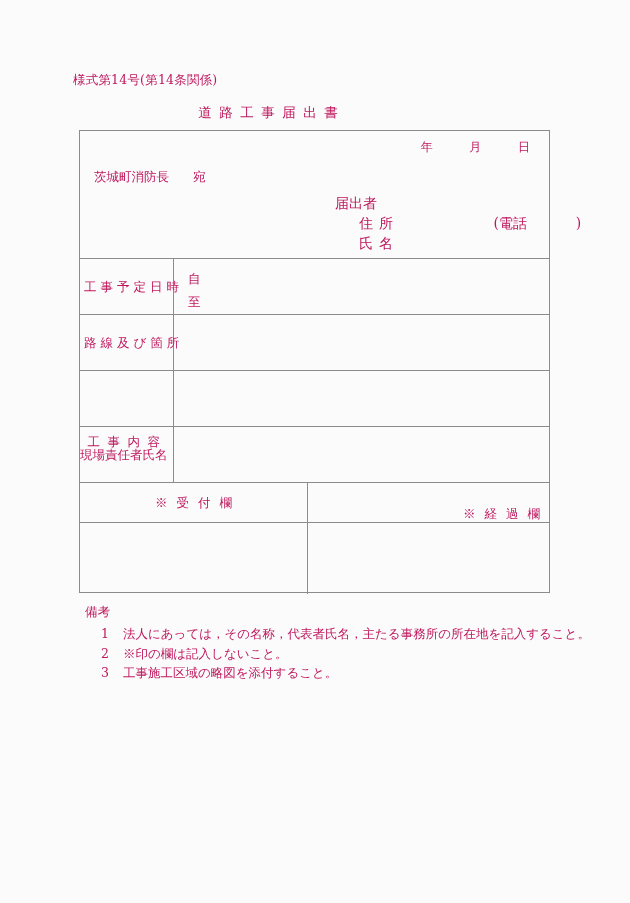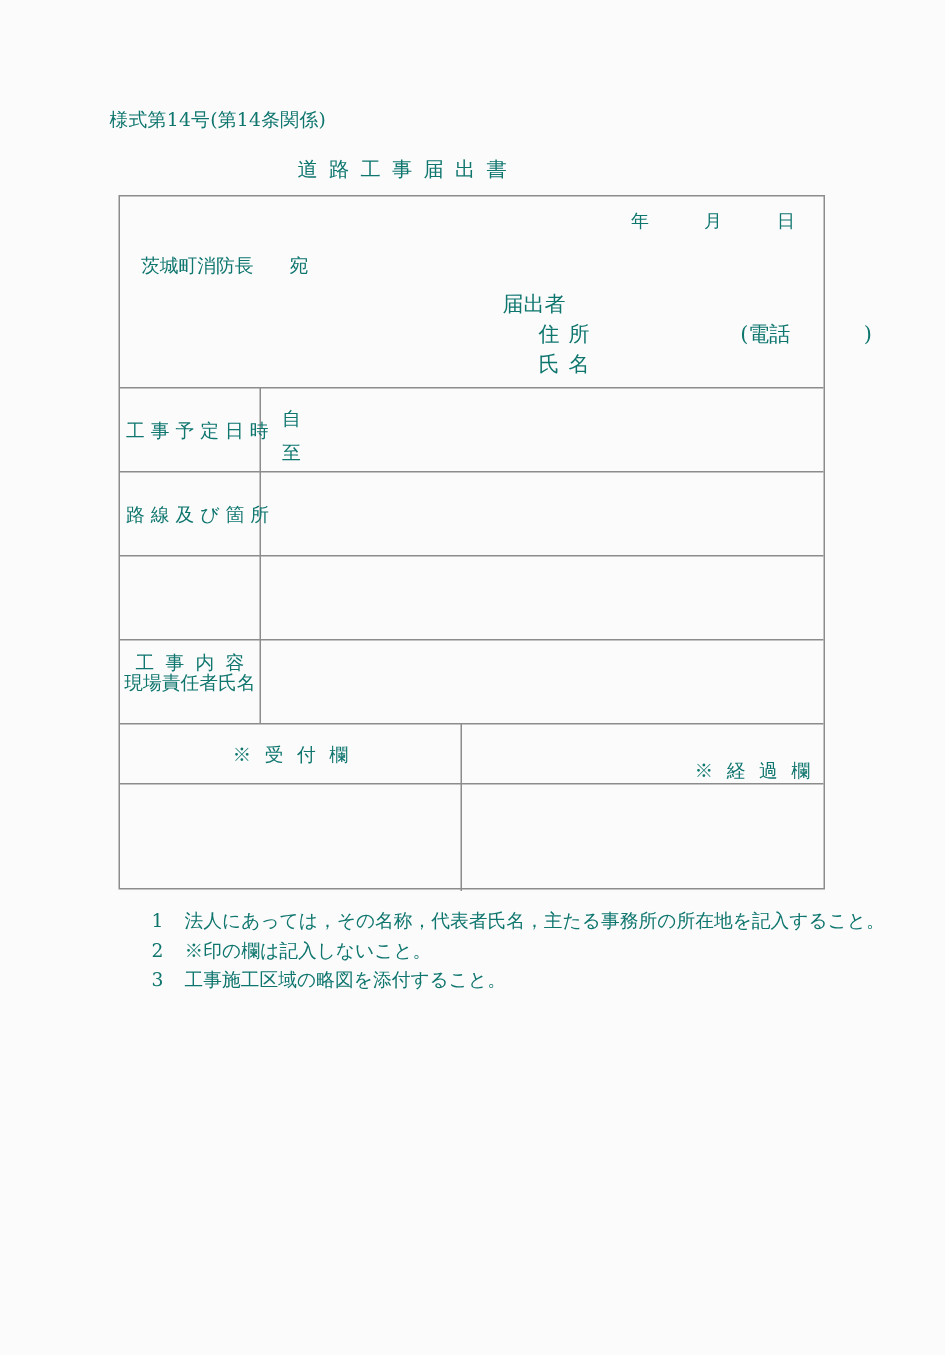--- a/index.html
+++ b/index.html
@@ -9,21 +9,21 @@
   }
   body {
     font-family: "DejaVu Serif", "Liberation Serif", serif;
   }
   .page {
     position: relative;
     width: 630px;
     height: 903px;
     background: #fbfbfc;
     overflow: hidden;
-    color: #0f766e;
+    color: #be185d;
   }
 
   
   .form-no {
     position: absolute;
     left: 73px;
     top: 72px;
     font-size: 12.5px;
     letter-spacing: 0.2px;
     white-space: nowrap;
@@ -105,21 +105,21 @@
     display: inline-block;
     margin-left: 90px;
   }
   .applicant .tel .paren-gap { display: inline-block; width: 40px; }
 
   
   .row-label {
     position: absolute;
     left: 0;
     width: 93px;
-    text-align: center;
+    text-align: left;
     font-size: 12.5px;
     white-space: nowrap;
   }
   .row-label.spaced {
     letter-spacing: 4px;
     text-indent: 4px;
   }
   .row-label.wide {
     letter-spacing: 7.5px;
     text-indent: 7.5px;
@@ -236,20 +236,21 @@
 
     <div class="foot-head" style="left:0; top:364px; width:227px;">※受付欄</div>
     <div class="foot-head" style="left:228px; top:375px; width:241px;text-align:right;">※経過欄</div>
 
     <div style="position:absolute; left:0; top:392px; width:227px; height:70px;"></div>
     <div style="position:absolute; left:228px; top:392px; width:241px; height:70px;"></div>
 
   </div>
 
   <div class="notes">
+    <span class="notes-title">備考</span>
 
     <span class="note-row">
       <span class="num">1</span><span>法人にあっては，その名称，代表者氏名，主たる事務所の所在地を記入すること。</span>
     </span>
 
     <span class="note-row">
       <span class="num">2</span><span>※印の欄は記入しないこと。</span>
     </span>
 
     <span class="note-row">

